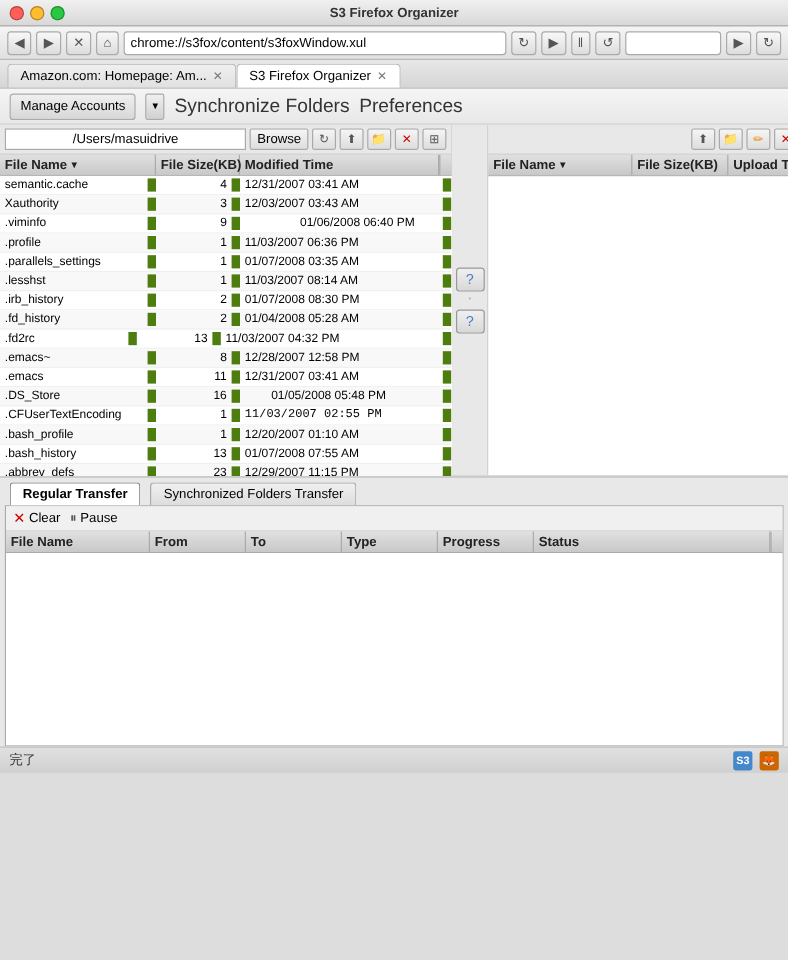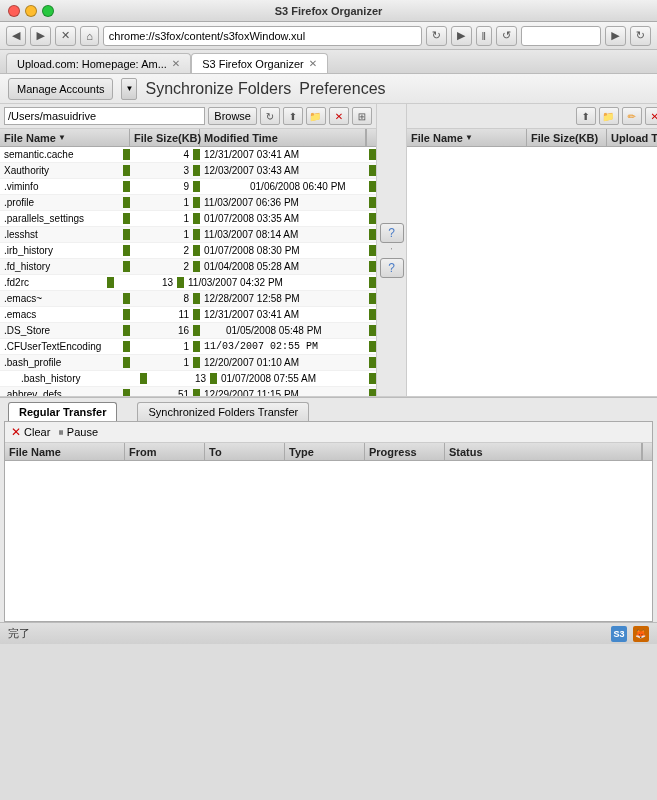--- a/index.html
+++ b/index.html
@@ -163,20 +163,21 @@
       border-bottom: 1px solid #ccc;
       gap: 3px;
     }
     .path-input {
       flex: 1;
       height: 18px;
       border: 1px solid #aaa;
       padding: 0 3px;
       font-size: 11px;
       background: white;
+      text-align: center;
     }
     .path-btn {
       background: linear-gradient(to bottom, #f5f5f5, #ddd);
       border: 1px solid #aaa;
       border-radius: 2px;
       padding: 1px 5px;
       font-size: 11px;
       cursor: pointer;
       height: 18px;
     }
@@ -257,21 +258,21 @@
 
     
     .transfer-area {
       background: #e8e8e8;
       border-top: 1px solid #bbb;
     }
     .transfer-tabs {
       display: flex;
       align-items: flex-end;
       padding: 4px 8px 0;
-      gap: 20px;
+      gap: 8px;
     }
     .transfer-tab {
       padding: 3px 10px;
       font-size: 11px;
       cursor: pointer;
       border: 1px solid #aaa;
       border-bottom: none;
       border-radius: 3px 3px 0 0;
       background: linear-gradient(to bottom, #f0f0f0, #ddd);
     }
@@ -391,21 +392,21 @@
   <div class="nav-btn">▶</div>
   <div class="nav-btn">‖</div>
   <div class="nav-btn">↺</div>
   <input class="address-bar" type="text" style="max-width: 80px;">
   <div class="nav-btn">▶</div>
   <div class="nav-btn">↻</div>
 </div>
 
 <div class="tab-bar">
   <div class="browser-tab">
-    <span>Upload.com: Homepage: Am...</span>
+    <span>Amazon.com: Homepage: Am...</span>
     <span class="tab-close">✕</span>
   </div>
   <div class="browser-tab active">
     <span>S3 Firefox Organizer</span>
     <span class="tab-close">✕</span>
   </div>
 </div>
 
 <div class="app-toolbar">
   <div class="manage-accounts-btn">
@@ -538,31 +539,31 @@
             <div class="file-cell col-modified" style="flex: 1 1 0%; font-family: Liberation Mono, monospace;">11/03/2007 02:55 PM</div>
           </div>
           <div class="file-row">
             <div class="file-cell col-name" style="width: 130px;">
               <span>.bash_profile</span>
             </div>
             <div class="file-cell col-size" style="width: 70px;">1</div>
             <div class="file-cell col-modified" style="flex: 1 1 0%;">12/20/2007 01:10 AM</div>
           </div>
           <div class="file-row">
-            <div class="file-cell col-name" style="width: 130px; margin-left: 17px;">
+            <div class="file-cell col-name" style="width: 130px;">
               <span>.bash_history</span>
             </div>
             <div class="file-cell col-size" style="width: 70px;">13</div>
             <div class="file-cell col-modified" style="flex: 1 1 0%;">01/07/2008 07:55 AM</div>
           </div>
           <div class="file-row">
             <div class="file-cell col-name" style="width: 130px;">
               <span>.abbrev_defs</span>
             </div>
-            <div class="file-cell col-size" style="width: 70px;">51</div>
+            <div class="file-cell col-size" style="width: 70px;">23</div>
             <div class="file-cell col-modified" style="flex: 1 1 0%;">12/29/2007 11:15 PM</div>
           </div>
         </div>
     </div>
 
     <div class="arrow-middle">
       <div class="arrow-btn" style="font-size:12px; color:#4a7cc7;">?</div>
       <div style="font-size:8px; color:#777; margin:1px;">'</div>
       <div class="arrow-btn" style="font-size:12px; color:#4a7cc7;">?</div>
     </div>

